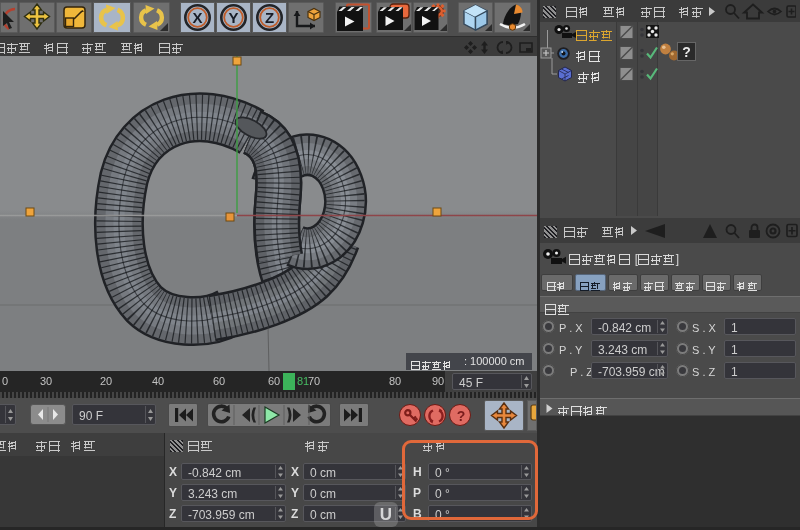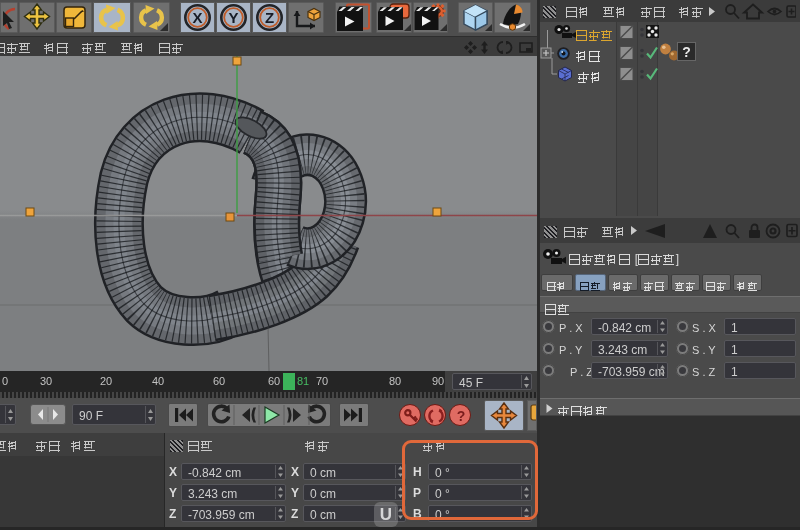--- a/index.html
+++ b/index.html
@@ -337,32 +337,36 @@
  <line x1="237" y1="0" x2="237" y2="157" stroke="#3e9e44" stroke-width="1.4"></line>
  <line x1="0" y1="159.5" x2="237" y2="159.5" stroke="rgba(158,158,158,0.85)" stroke-width="1.3"></line>
  <line x1="237" y1="159.5" x2="537" y2="159.5" stroke="#8e4549" stroke-width="1.5"></line>
  <g>
   <rect x="26" y="152" width="8" height="8" fill="#efa43c" stroke="#6e4a12"></rect>
   <rect x="233" y="1" width="8" height="8" fill="#efa43c" stroke="#6e4a12"></rect>
   <rect x="433" y="152" width="8" height="8" fill="#efa43c" stroke="#6e4a12"></rect>
   <rect x="226" y="157" width="8" height="8" fill="#e8953a" stroke="#6e4a12"></rect>
  </g>
 </svg>
+<div class="abs" style="left:406px;top:297px;width:126px;height:17px;background:rgba(62,64,70,0.92)">
+  <span class="abs" style="left:5px;top:3px;color:#e2e2e2"><i class="g s"></i><i class="g s b"></i><i class="g s c"></i><i class="g s d"></i></span>
+  <span class="abs" style="left:58px;top:2px;color:#e2e2e2;font-size:11px">: 100000 cm</span>
+</div>
 </div>
 <div class="abs" id="ruler">
       <div class="abs" id="rulerbar">
   <div class="abs rn" style="left:2px">0</div>
   <div class="abs rn" style="left:40px">30</div>
   <div class="abs rn" style="left:100px">20</div>
   <div class="abs rn" style="left:152px">40</div>
   <div class="abs rn" style="left:213px">60</div>
   <div class="abs rn" style="left:268px">60</div>
   <div class="abs" style="left:283px;top:2px;width:12px;height:17px;background:#3cb45a"></div>
   <div class="abs rn" style="left:297px;color:#46bd63">81</div>
-  <div class="abs rn" style="left:316px">70</div>
+  <div class="abs rn" style="left:308px">70</div>
   <div class="abs rn" style="left:389px">80</div>
   <div class="abs rn" style="left:432px">90</div>
  </div>
  <div class="field" style="left:452px;top:2px;width:80px;height:17px">
         <span class="fval">45 F</span>
         <span class="step">
           <svg width="7" height="14" viewBox="0 0 7 14">
             <path d="M3.5 1 L6 5 H1 Z M3.5 13 L1 9 H6 Z" fill="#999"></path>
           </svg>
         </span>

